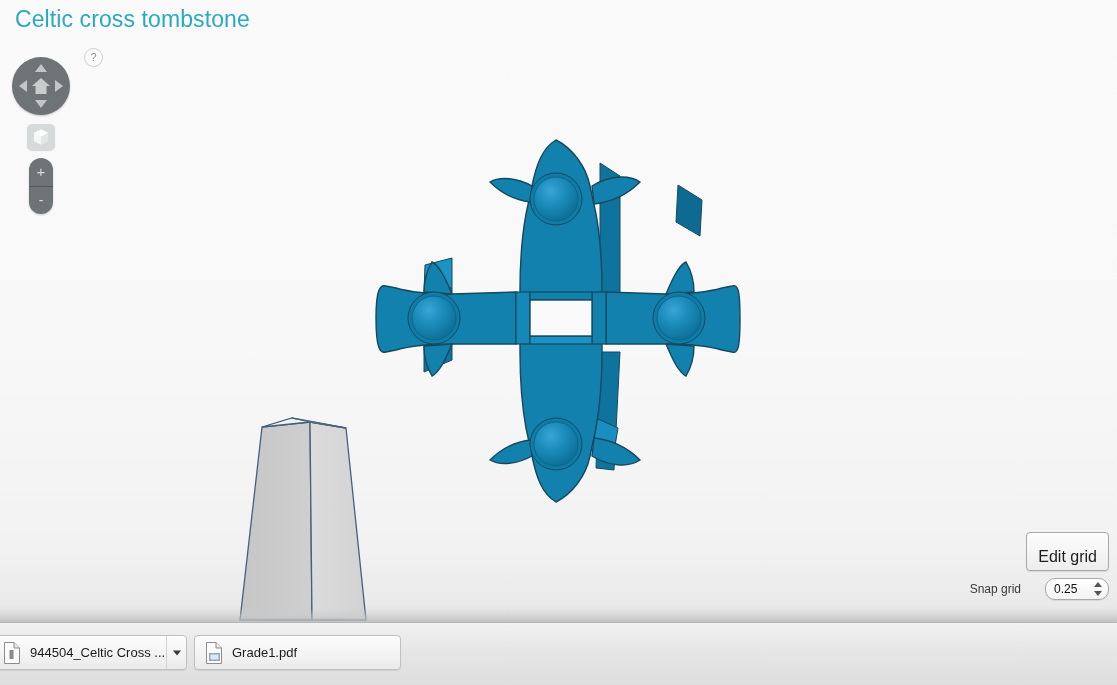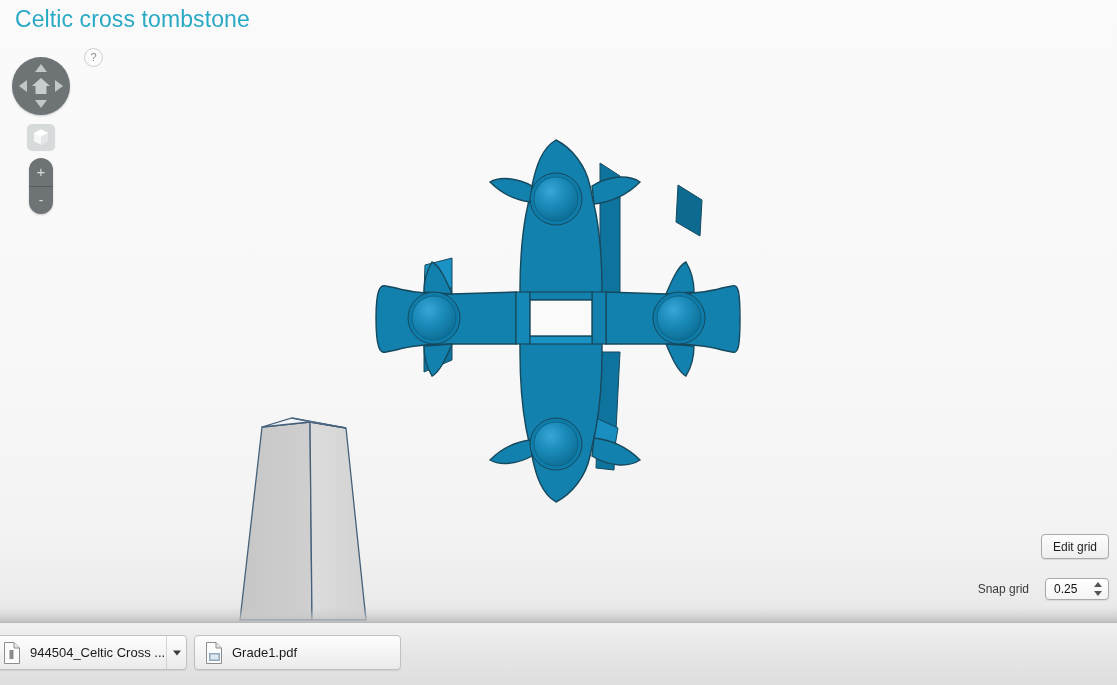--- a/index.html
+++ b/index.html
@@ -162,48 +162,48 @@
 
   
   .grid-controls {
     position: absolute;
     right: 8px;
     bottom: 22px;
     text-align: right;
   }
   .edit-grid-button {
     display: inline-block;
-    padding: 5px 11px 4px 11px;
-    font-size: 12px;
+    padding: 15px 11px 4px 11px;
+    font-size: 16px;
     color: #1d1d1d;
     border: 1px solid #a9a9a9;
     border-radius: 4px;
     background: linear-gradient(180deg, #fdfdfd 0%, #ededed 100%);
     box-shadow: 0 1px 1px rgba(0,0,0,0.1);
     cursor: default;
     white-space: nowrap;
   }
   .snap-row {
-    margin-top: 19px;
+    margin-top: 7px;
     display: flex;
     align-items: center;
     justify-content: flex-end;
-    gap: 16px;
+    gap: 24px;
   }
   .snap-label {
     font-size: 12px;
     color: #3a3a3a;
     white-space: nowrap;
   }
   .snap-select {
     position: relative;
     width: 62px;
     height: 20px;
     border: 1px solid #a9a9a9;
-    border-radius: 4px;
+    border-radius: 10px;
     background: linear-gradient(180deg, #ffffff 0%, #f4f4f4 100%);
     box-shadow: 0 1px 1px rgba(0,0,0,0.08);
   }
   .snap-value {
     position: absolute;
     left: 8px;
     top: 1px;
     font-size: 12px;
     line-height: 18px;
     color: #111;

